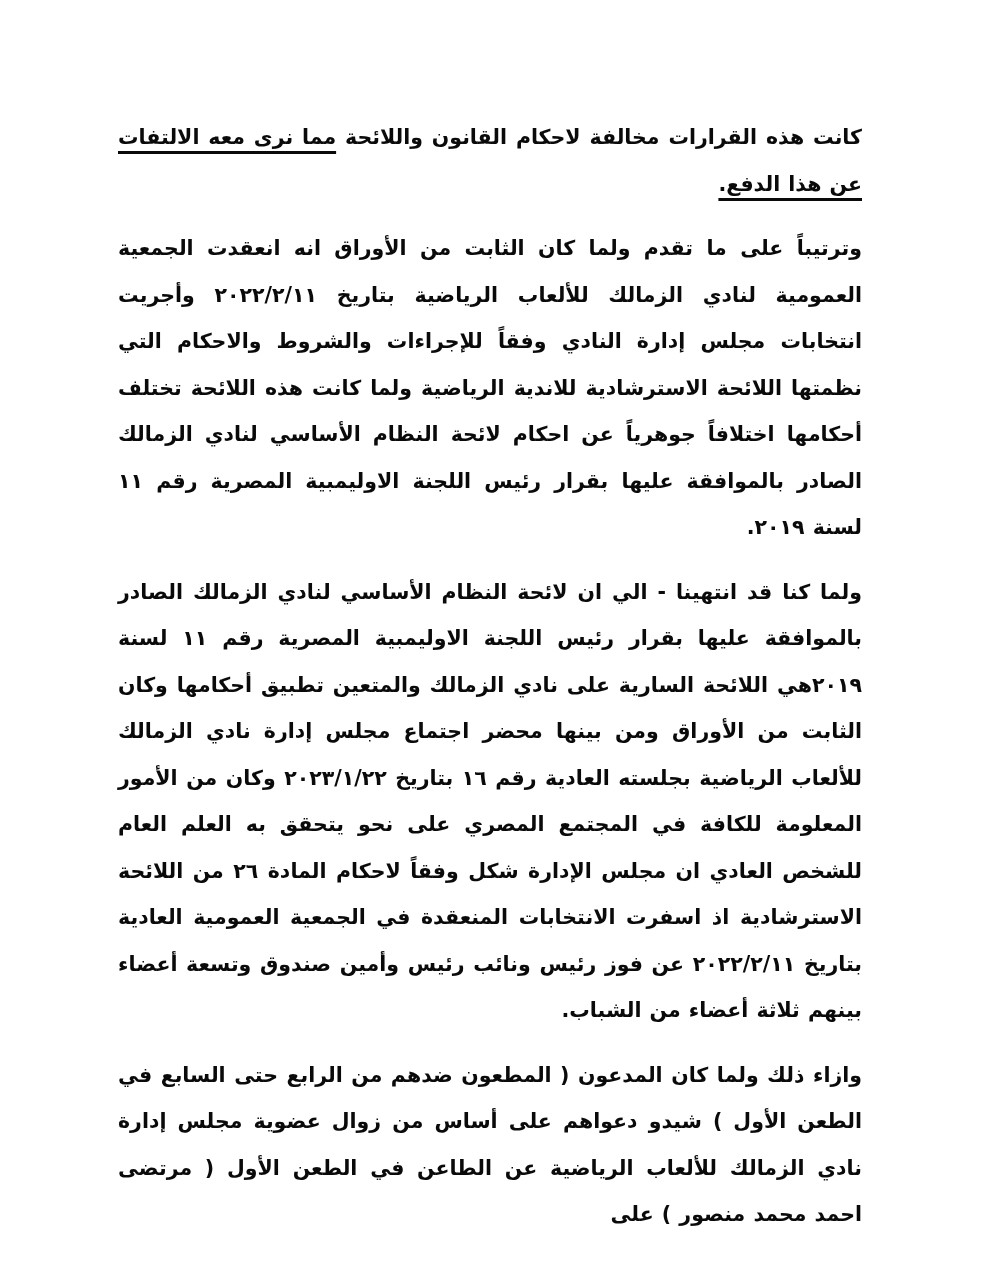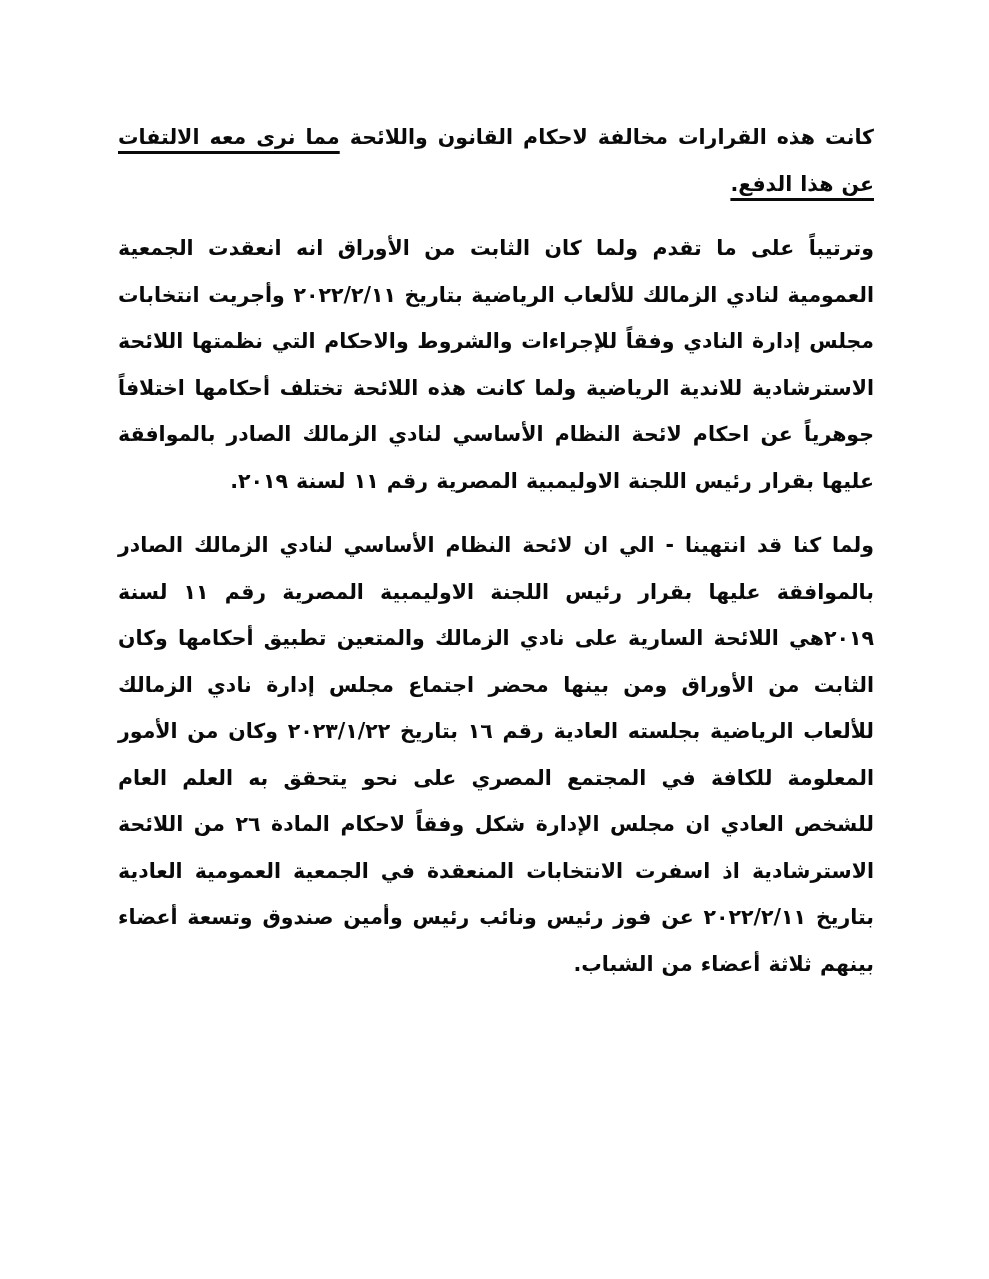--- a/index.html
+++ b/index.html
@@ -19,33 +19,34 @@
       top: 114px;
       width: 756px;
       direction: rtl;
       color: #0a0a0a;
       font-family: "DejaVu Sans", sans-serif;
       font-weight: bold;
       font-size: 20.5px;
       line-height: 46.5px;
     }
     .para {
-      margin: 0 0 18px 0;
+      margin: 0 12px 18px 0;
       text-align: justify;
       text-align-last: right;
       word-spacing: 1px;
     }
     .underlined {
       text-decoration: underline;
       text-decoration-thickness: 3px;
       text-underline-offset: 7px;
     }
   </style>
 </head>
 <body>
 
 <div class="page">
   <p class="para">
     <span>كانت هذه القرارات مخالفة لاحكام القانون واللائحة </span><span class="underlined">مما نرى معه الالتفات عن هذا الدفع.</span>
   </p>
   <p class="para">وترتيباً على ما تقدم ولما كان الثابت من الأوراق انه انعقدت الجمعية العمومية لنادي الزمالك للألعاب الرياضية بتاريخ ٢٠٢٢/٢/١١ وأجريت انتخابات مجلس إدارة النادي وفقاً للإجراءات والشروط والاحكام التي نظمتها اللائحة الاسترشادية للاندية الرياضية ولما كانت هذه اللائحة تختلف أحكامها اختلافاً جوهرياً عن احكام لائحة النظام الأساسي لنادي الزمالك الصادر بالموافقة عليها بقرار رئيس اللجنة الاوليمبية المصرية رقم ١١ لسنة ٢٠١٩.</p>
   <p class="para">ولما كنا قد انتهينا - الي ان لائحة النظام الأساسي لنادي الزمالك الصادر بالموافقة عليها بقرار رئيس اللجنة الاوليمبية المصرية رقم ١١ لسنة ٢٠١٩هي اللائحة السارية على نادي الزمالك والمتعين تطبيق أحكامها وكان الثابت من الأوراق ومن بينها محضر اجتماع مجلس إدارة نادي الزمالك للألعاب الرياضية بجلسته العادية رقم ١٦ بتاريخ ٢٠٢٣/١/٢٢ وكان من الأمور المعلومة للكافة في المجتمع المصري على نحو يتحقق به العلم العام للشخص العادي ان مجلس الإدارة شكل وفقاً لاحكام المادة ٢٦ من اللائحة الاسترشادية اذ اسفرت الانتخابات المنعقدة في الجمعية العمومية العادية بتاريخ ٢٠٢٢/٢/١١ عن فوز رئيس ونائب رئيس وأمين صندوق وتسعة أعضاء بينهم ثلاثة أعضاء من الشباب.</p>
+  <p class="para">وازاء ذلك ولما كان المدعون ( المطعون ضدهم من الرابع حتى السابع في الطعن الأول ) شيدو دعواهم على أساس من زوال عضوية مجلس إدارة نادي الزمالك للألعاب الرياضية عن الطاعن في الطعن الأول ( مرتضى احمد محمد منصور ) على</p>
 </div>
 
 </body></html>

